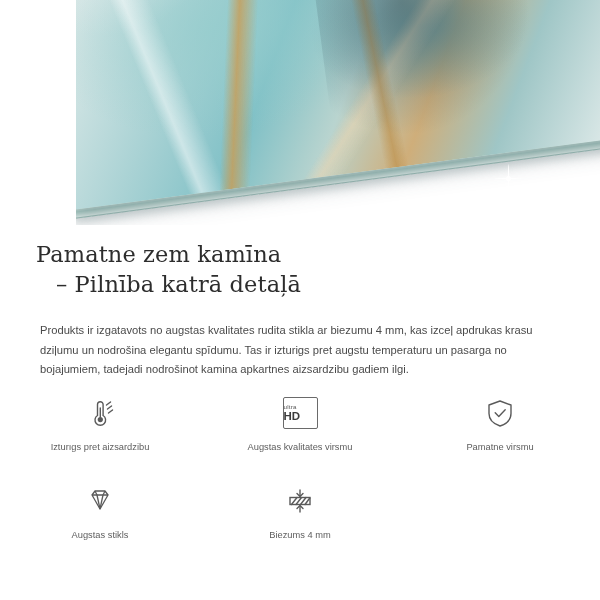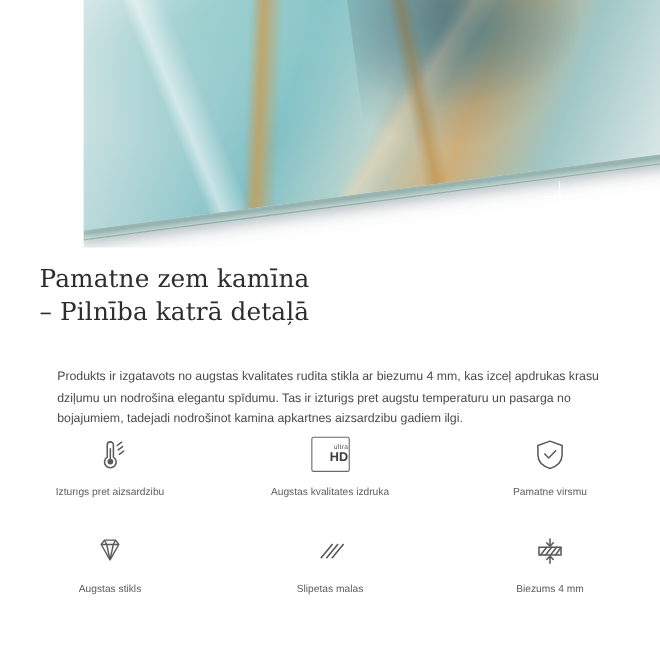--- a/index.html
+++ b/index.html
@@ -131,23 +131,23 @@
   .headline {
     margin: 0;
     padding: 14px 28px 0 36px;
     font-family: "DejaVu Serif", "Liberation Serif", serif;
     font-weight: 400;
     font-size: 22.5px;
     line-height: 30px;
     color: #2d2d2d;
     letter-spacing: .1px;
   }
-  .headline .l2 { display: block; }
+  .headline .l2 { display: block; margin-left: 20px; }
   .paragraph {
-    margin: 16px;
+    margin: 4px;
     padding: 18px 36px 0 36px;
     font-size: 11.2px;
     line-height: 19.5px;
     color: #4a4a4a;
     max-width: 560px;
   }
 
   
   .features {
     position: absolute;
@@ -181,21 +181,21 @@
     line-height: 12px;
     max-width: 150px;
   }
   .ultrahd {
     width: 33px;
     height: 30px;
     border: 1.4px solid #6a6a6a;
     border-radius: 2px;
     display: flex;
     flex-direction: column;
-    align-items: flex-end;
+    align-items: flex-start;
     justify-content: center;
     line-height: 1;
   }
   .ultrahd .u-top {
     font-size: 6.2px;
     letter-spacing: .2px;
     color: #555;
     margin-bottom: 1px;
   }
   .ultrahd .u-bot {
@@ -260,21 +260,21 @@
       <div class="feature-label">Izturıgs pret aizsardzibu</div>
     </div>
 
     <div class="feature">
       <div class="feature-icon">
         <div class="ultrahd">
           <div class="u-top">ultra</div>
           <div class="u-bot">HD</div>
         </div>
       </div>
-      <div class="feature-label">Augstas kvalitates izdruka</div>
+      <div class="feature-label">Augstas kvalitates virsmu</div>
     </div>
 
     <div class="feature">
       <div class="feature-icon">
         <svg width="40" height="40" viewBox="0 0 40 40" fill="none" stroke="#5a5a5a" stroke-width="1.4" stroke-linejoin="round" stroke-linecap="round">
           <path d="M20 8l11 4v8.5c0 6.4-4.6 10.4-11 12.5-6.4-2.1-11-6.1-11-12.5V12z"></path>
           <polyline points="15.2,19.8 18.8,23.4 25.2,16.8"></polyline>
         </svg>
       </div>
       <div class="feature-label">Pamatne virsmu</div>
@@ -287,30 +287,20 @@
           <path d="M12 14l3-4h10l3 4"></path>
           <line x1="15" y1="10" x2="17" y2="14"></line>
           <line x1="25" y1="10" x2="23" y2="14"></line>
           <line x1="17" y1="14" x2="20" y2="28"></line>
           <line x1="23" y1="14" x2="20" y2="28"></line>
         </svg>
       </div>
       <div class="feature-label">Augstas stikls</div>
     </div>
 
-    <div class="feature">
-      <div class="feature-icon">
-        <svg width="40" height="40" viewBox="0 0 40 40" fill="none" stroke="#5a5a5a" stroke-width="1.5" stroke-linecap="round">
-          <line x1="12" y1="26" x2="22" y2="14"></line>
-          <line x1="17" y1="26" x2="27" y2="14"></line>
-          <line x1="22" y1="26" x2="32" y2="14"></line>
-        </svg>
-      </div>
-      <div class="feature-label">Slipetas malas</div>
-    </div>
 
     <div class="feature">
       <div class="feature-icon">
         <svg width="40" height="40" viewBox="0 0 40 40" fill="none" stroke="#5a5a5a" stroke-width="1.4" stroke-linecap="round">
           <line x1="20" y1="9" x2="20" y2="15"></line>
           <polyline points="17,12.4 20,15.4 23,12.4"></polyline>
           <line x1="20" y1="31" x2="20" y2="25"></line>
           <polyline points="17,27.6 20,24.6 23,27.6"></polyline>
           <rect x="10" y="16.5" width="20" height="7"></rect>
           <line x1="11.5" y1="23.5" x2="17" y2="16.5"></line>

